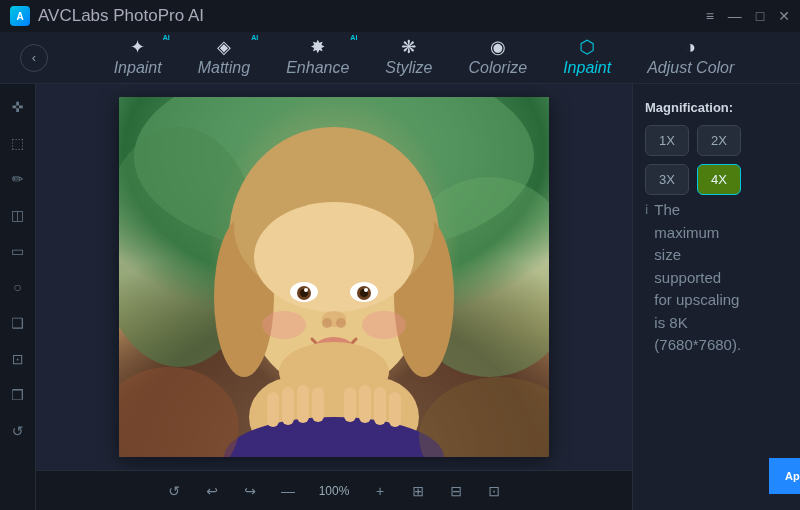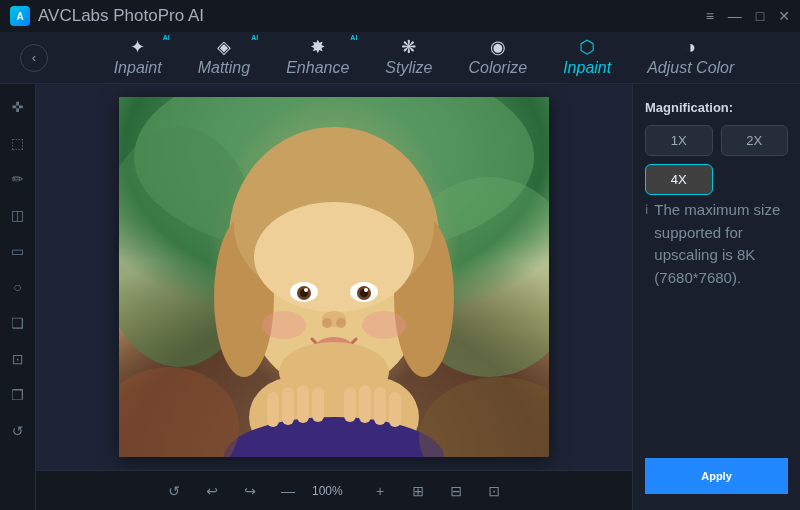--- a/index.html
+++ b/index.html
@@ -214,31 +214,30 @@
       justify-content: center;
       color: #778899;
       cursor: pointer;
       border-radius: 4px;
       font-size: 14px;
     }
     .zoom-display {
       font-size: 12px;
       color: #9aabb8;
       min-width: 44px;
-      text-align: left;
+      text-align: center;
     }
 
     
     .right-panel {
       width: 168px;
       background: #1a1f2e;
       border-left: 1px solid #252c3a;
       padding: 16px 12px;
       display: flex;
-      flex-direction: column;
       gap: 28px;
     }
     .panel-section-title {
       font-size: 13px;
       font-weight: 600;
       color: #cdd6e0;
       margin-bottom: 10px;
     }
     .mag-grid {
       display: grid;
@@ -249,21 +248,21 @@
       padding: 7px 8px;
       border-radius: 6px;
       border: 1px solid #3a4255;
       background: #252c3a;
       color: #9aabb8;
       font-size: 13px;
       text-align: center;
       cursor: pointer;
     }
     .mag-btn.active {
-      background: #404040;
+      background: #4d7c0f;
       border-color: #00c8e0;
       color: #e8f4ff;
     }
     .info-box {
       display: flex;
       align-items: flex-start;
       gap: 6px;
       margin-top: 4px;
     }
     .info-icon {
@@ -440,20 +439,21 @@
       <div class="bottom-btn">⊡</div>
     </div>
   </div>
 
   <div class="right-panel">
     <div>
       <div class="panel-section-title">Magnification:</div>
       <div class="mag-grid">
         <div class="mag-btn">1X</div>
         <div class="mag-btn">2X</div>
+        <div class="mag-btn">3X</div>
         <div class="mag-btn active">4X</div>
       </div>
       <div class="info-box">
         <span class="info-icon">ℹ</span>
         <span class="info-text">The maximum size supported for upscaling is 8K (7680*7680).</span>
       </div>
     </div>
     <div class="apply-btn-wrapper">
       <button class="apply-btn">Apply</button>
     </div>

